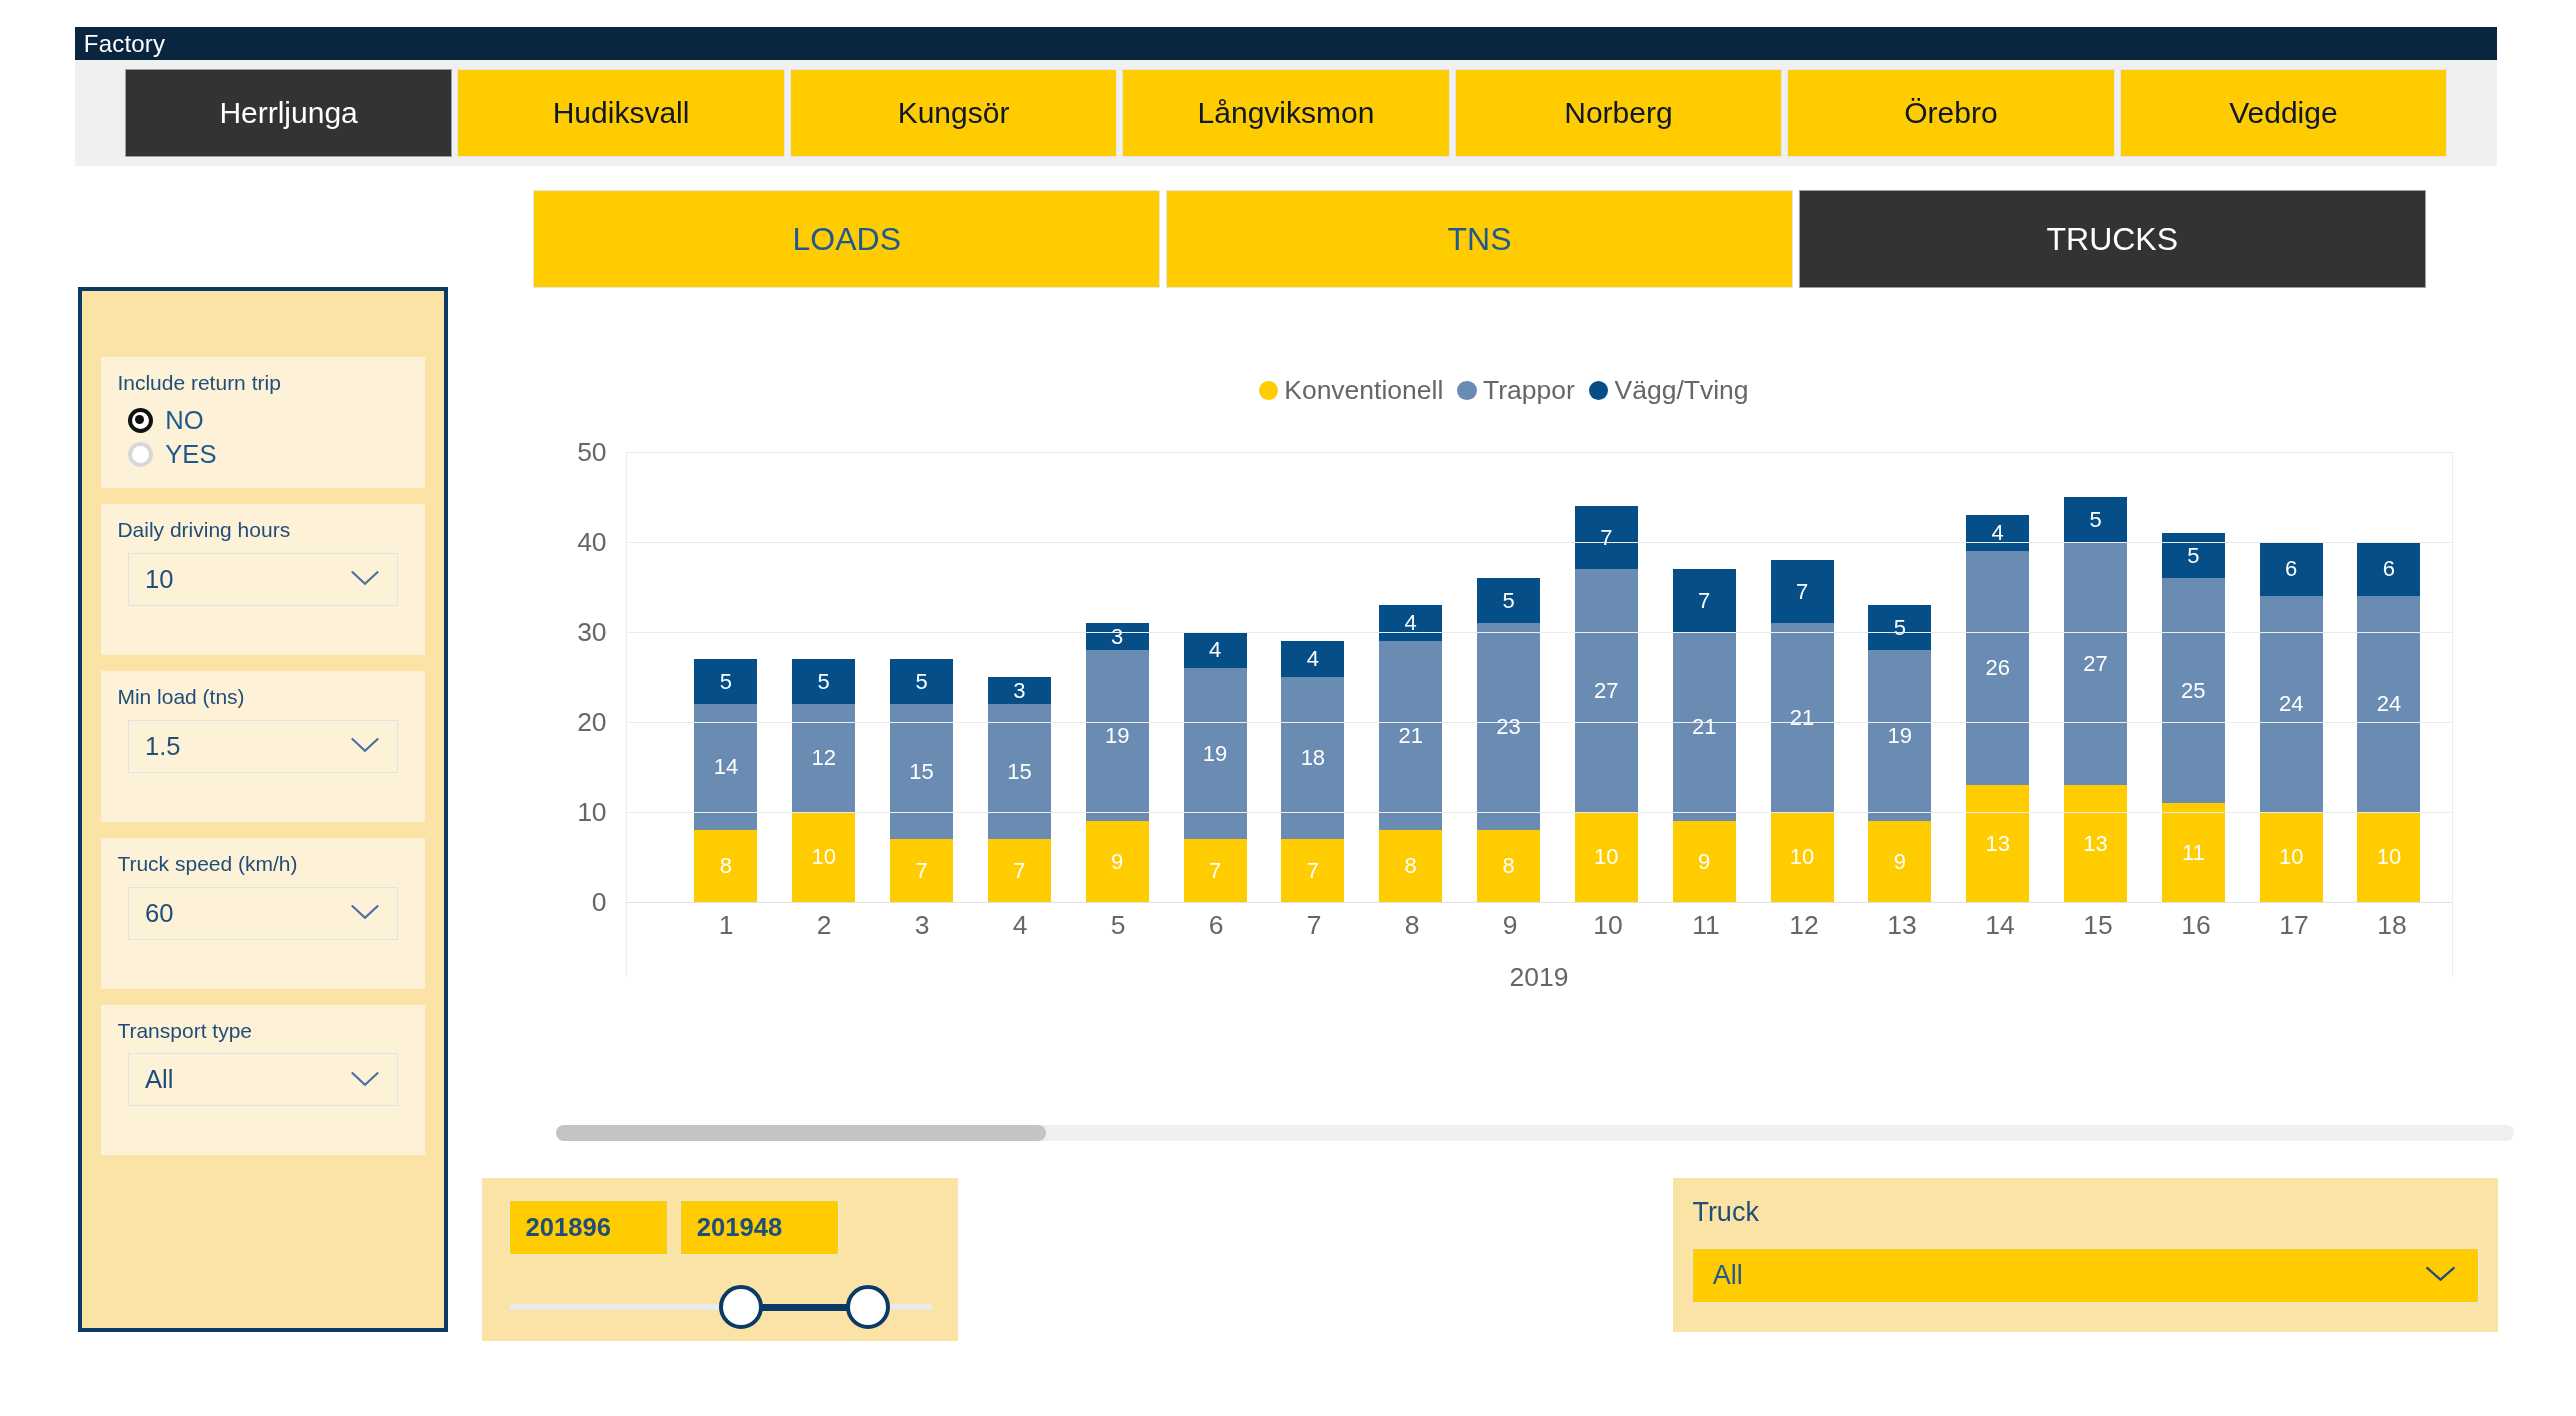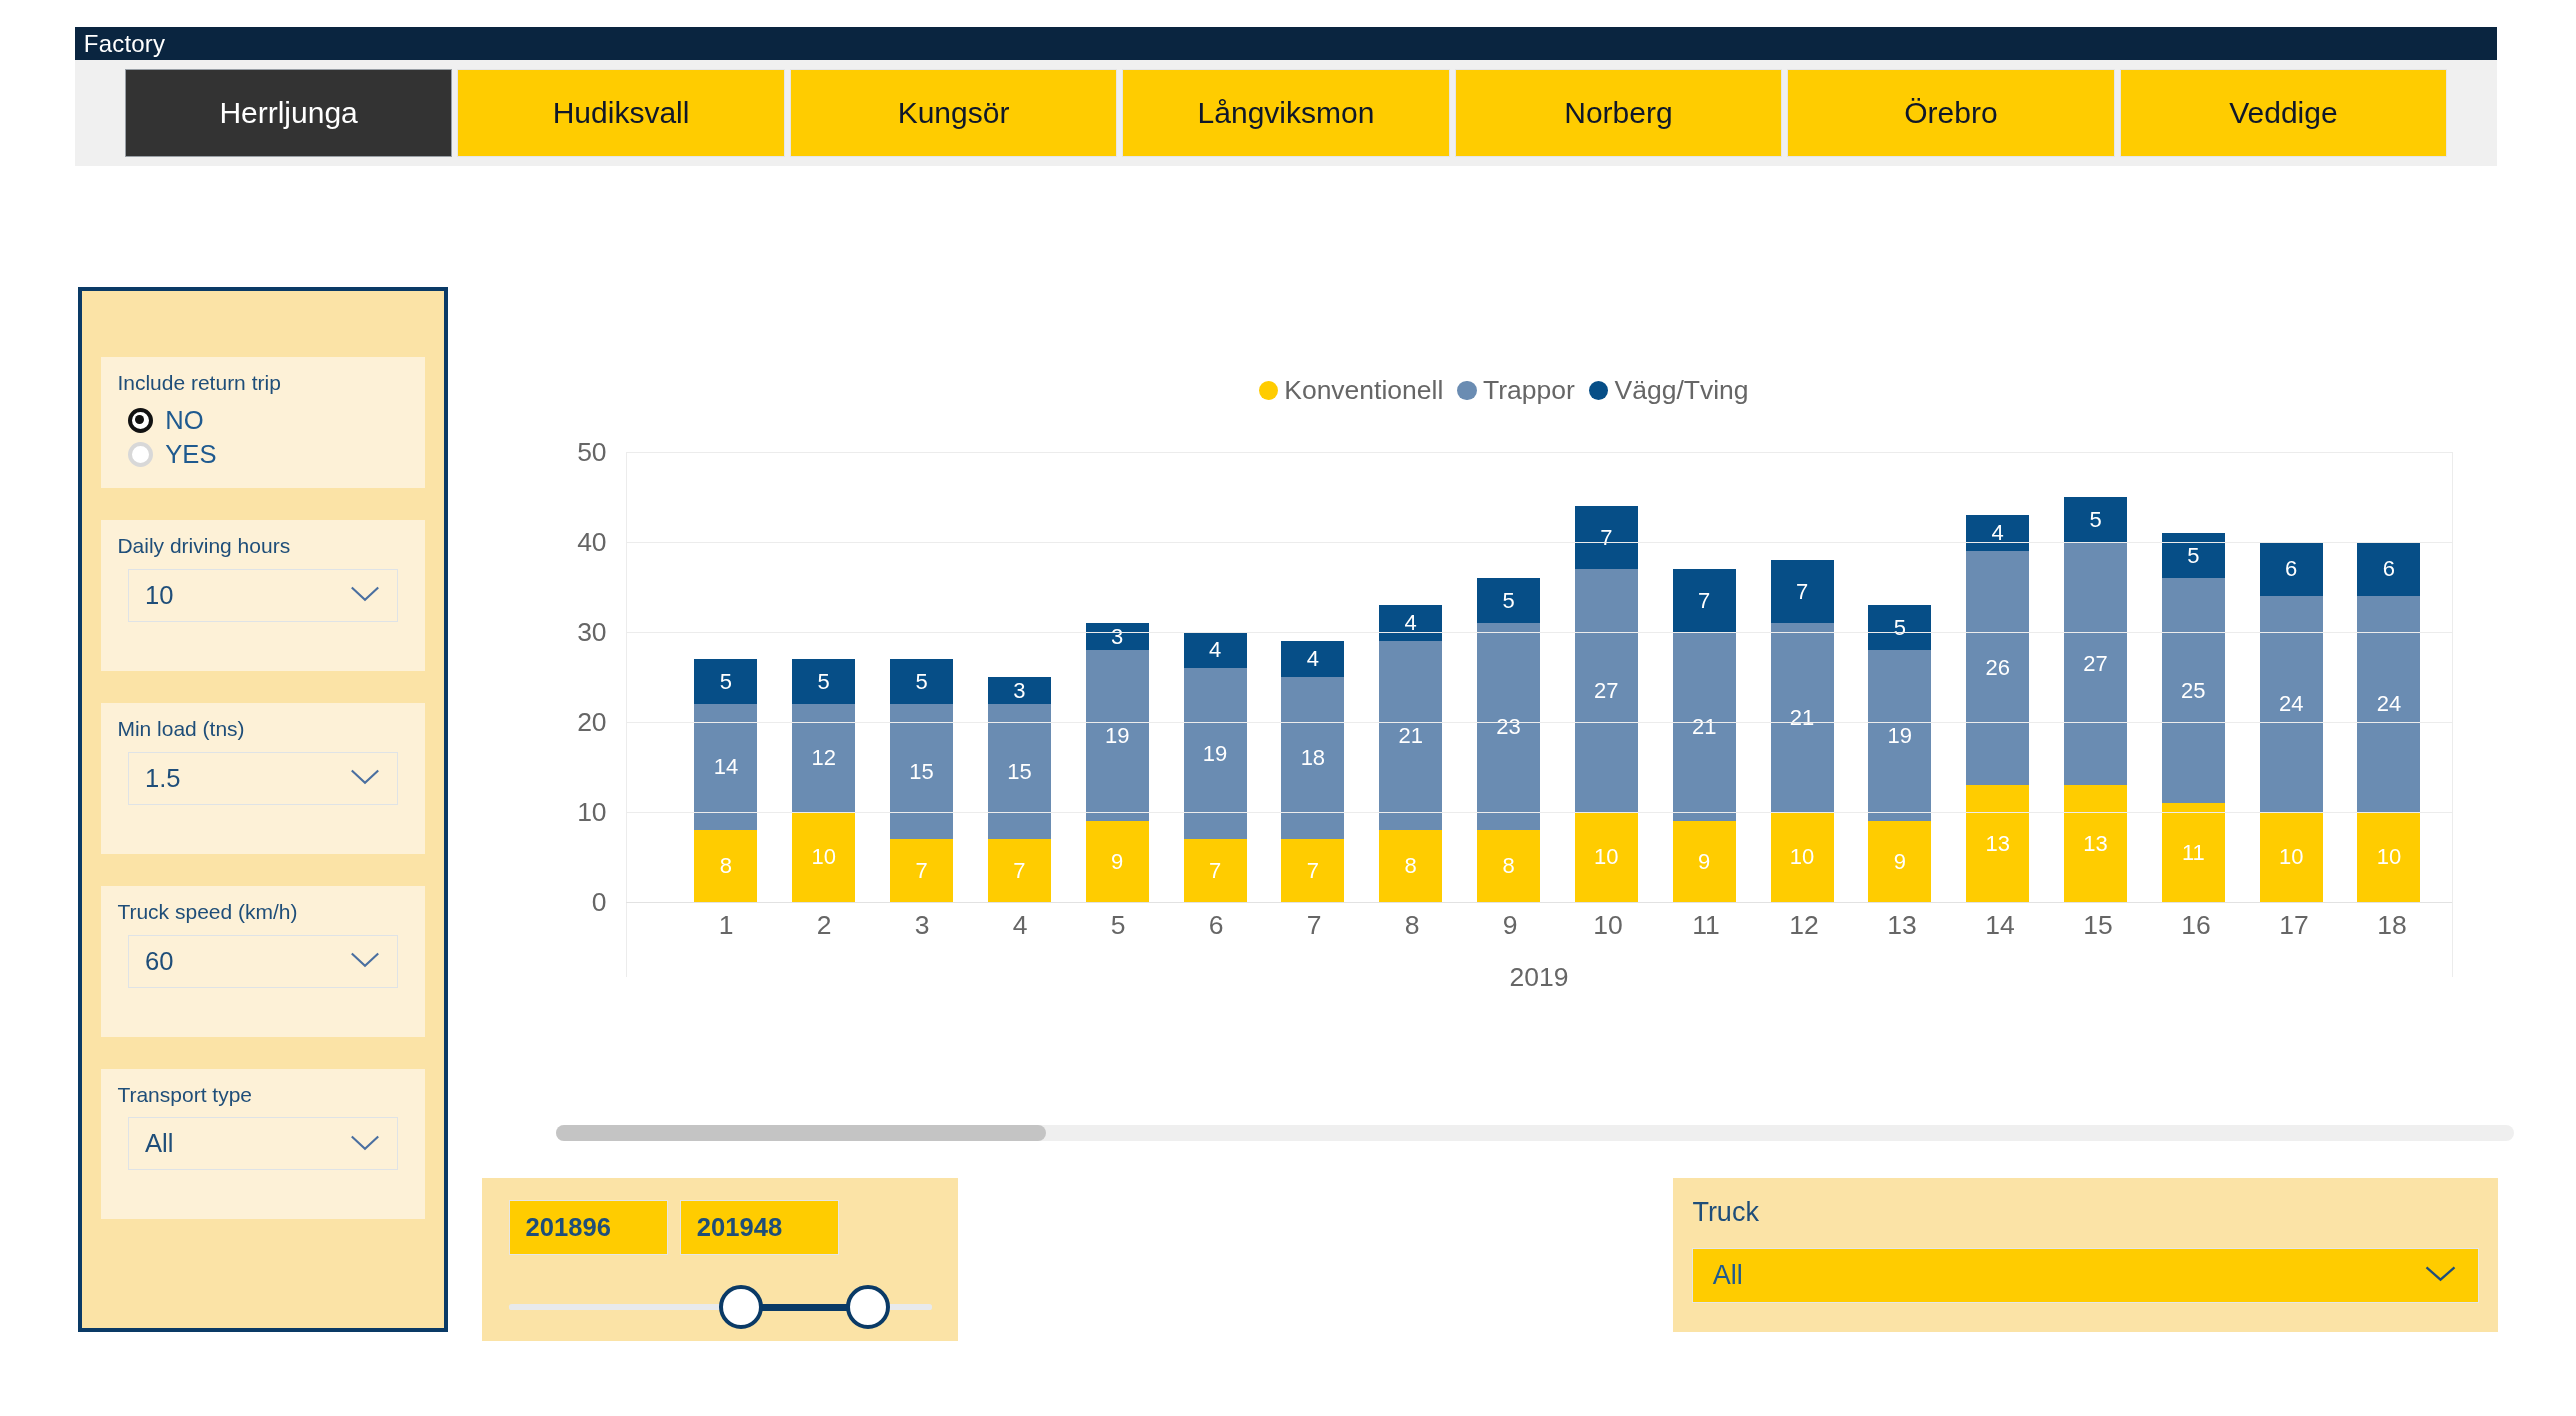--- a/index.html
+++ b/index.html
@@ -94,21 +94,21 @@
   .radio-label { color: #1f5a8f; font-size: 25.6px; }
   .select-box {
     margin: 8.8px 10.6px 0 10.6px;
     height: 53px;
     border: 0.9px solid #dfe3e6; background: #fdf1d7;
     display: flex; align-items: center; justify-content: space-between;
     padding: 0 16px; cursor: pointer;
   }
   .select-value { color: #1f4e79; font-size: 25.6px; }
   .chev { display: block; }
-  .pad-bottom { padding-bottom: 49px; margin-top: 32px; }
+  .pad-bottom { padding-bottom: 49px; }
 
   
   .chart-wrap { position: absolute; left: 494px; top: 353px; width: 2028px; height: 794px; }
   .legend {
     position: absolute; left: 0; top: 22px; width: 2028px;
     display: flex; justify-content: center; align-items: center; gap: 5.3px;
   }
   .legend-item { display: flex; align-items: center; gap: 6.2px; margin-right: 8.8px; justify-content: center; }
   .legend-dot { width: 19.4px; height: 19.4px; border-radius: 50%; }
   .legend-label { color: #666666; font-size: 26.5px; }
@@ -225,20 +225,25 @@
   <div class="tabstrip" id="factory-tabs">
       <div class="tab active">Herrljunga</div>
       <div class="tab">Hudiksvall</div>
       <div class="tab">Kungsör</div>
       <div class="tab">Långviksmon</div>
       <div class="tab">Norberg</div>
       <div class="tab">Örebro</div>
       <div class="tab">Veddige</div>
     </div>
 
+  <div class="subtabs" id="metric-tabs">
+      <div class="subtab">LOADS</div>
+      <div class="subtab">TNS</div>
+      <div class="subtab active">TRUCKS</div>
+    </div>
 
   <div class="sidebar" id="sidebar">
       <div class="filter-card">
         <div class="filter-title">Include return trip</div>
         <div class="radio-row">
           <span class="radio checked"></span>
           <span class="radio-label">NO</span>
         </div>
         <div class="radio-row">
           <span class="radio"></span>

